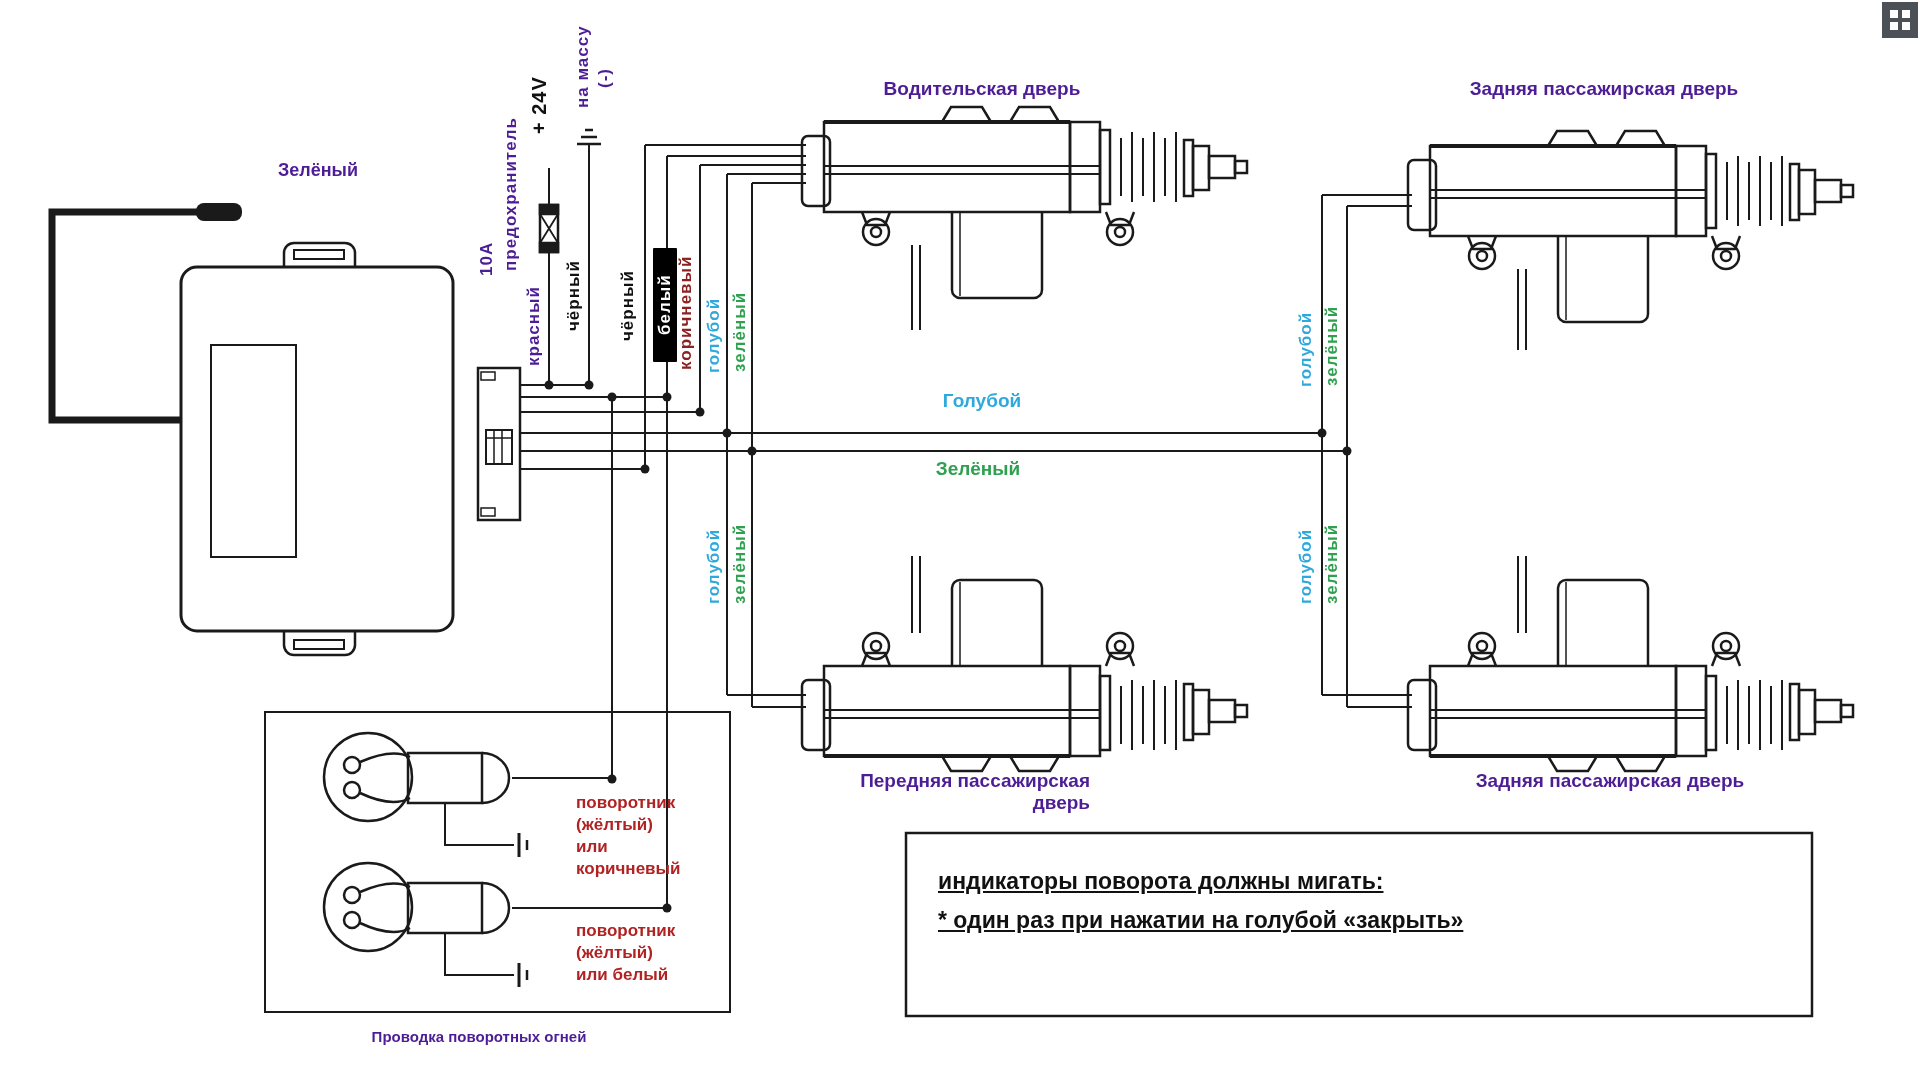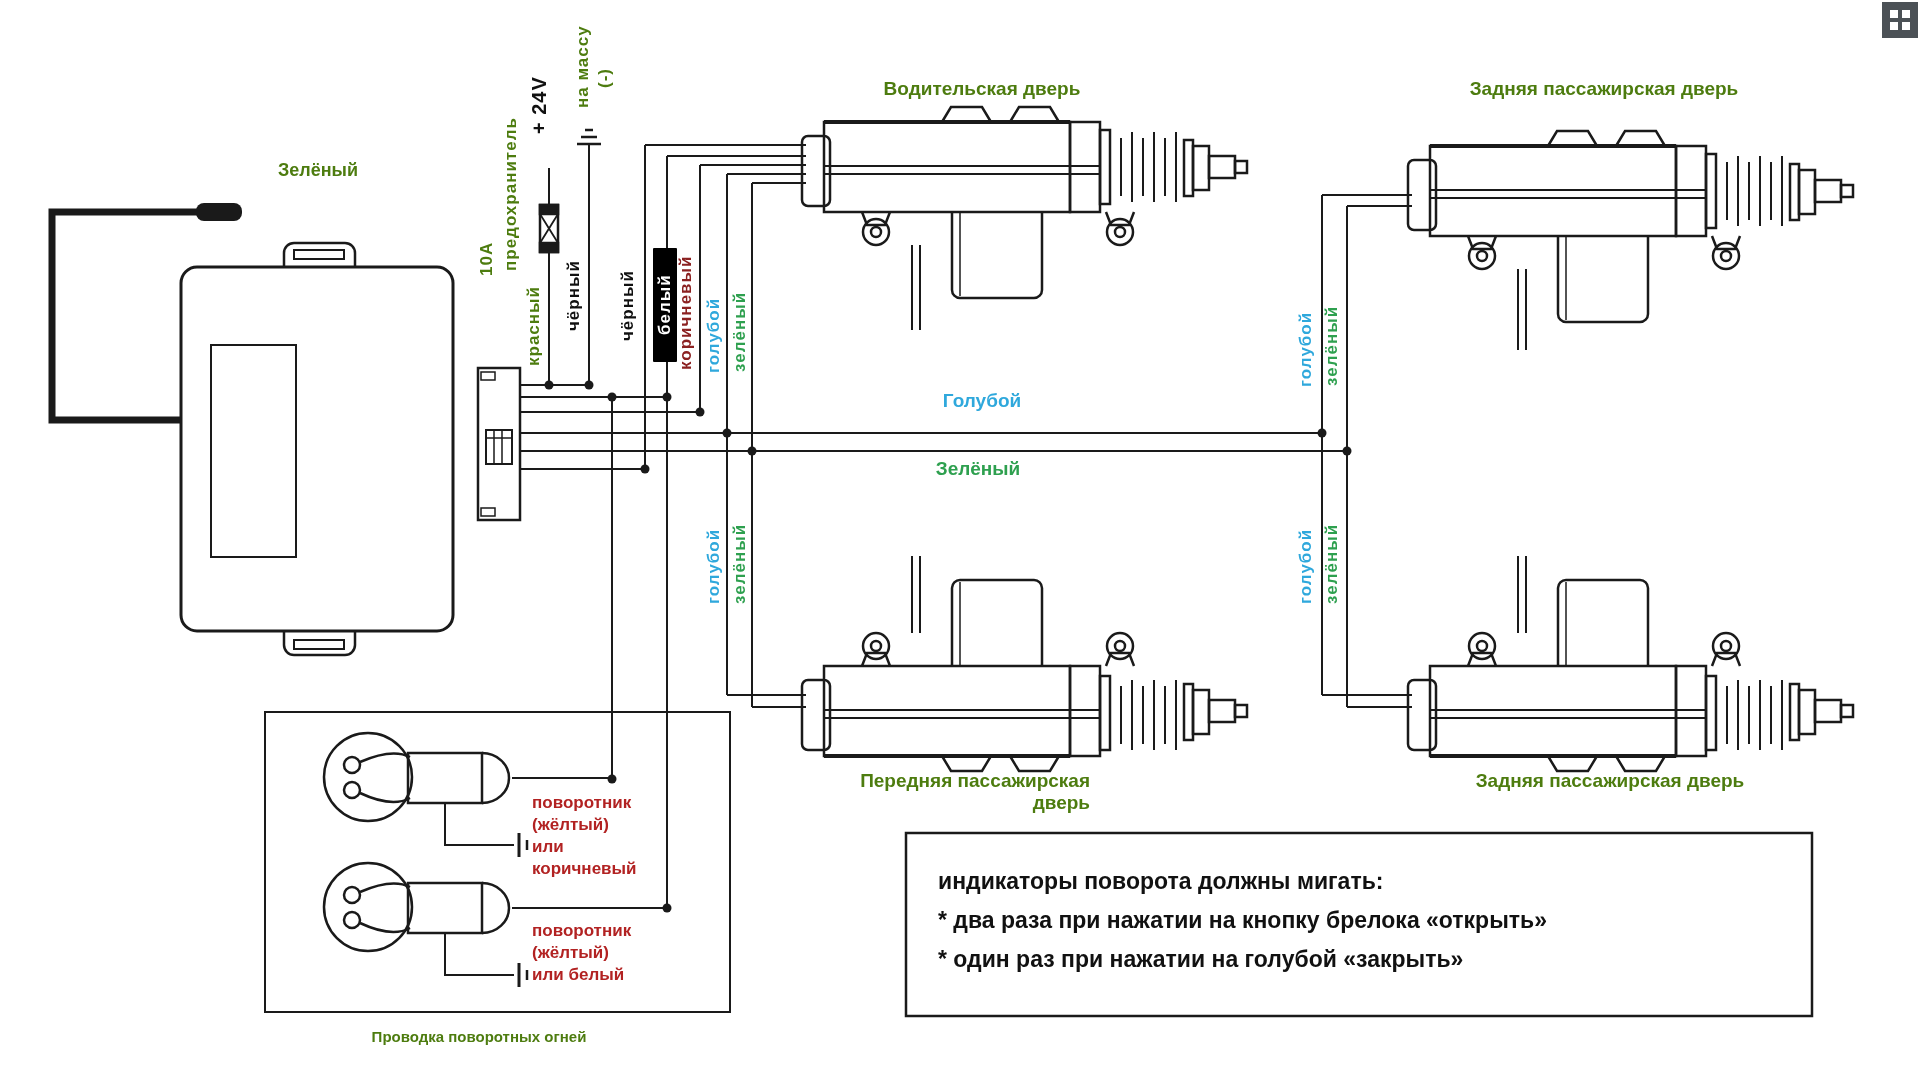--- a/index.html
+++ b/index.html
@@ -1,33 +1,33 @@
 <!DOCTYPE html>
 <html><head>
 <meta charset="utf-8">
 <style>
   html,body{margin:0;padding:0;background:#e8e8e8;}
   #canvas{position:relative;width:1920px;height:1080px;background:#ffffff;overflow:hidden;
           font-family:"Liberation Sans", sans-serif;}
   #art{position:absolute;left:0;top:0;width:1920px;height:1080px;}
   .lbl{position:absolute;font-weight:bold;line-height:1.15;}
-  .red{color:#4d7c0f;}
+  .red{color:#4c1d95;}
   .blk{color:#111111;}
   .brown{color:#8b2121;}
   .cyan{color:#2fa8dc;}
   .green{color:#2ea04f;}
   .ctr{text-align:center;}
   .vt{position:absolute;writing-mode:vertical-rl;transform:rotate(180deg);
       font-weight:bold;font-size:17px;letter-spacing:1px;display:flex;
       align-items:center;justify-content:center;white-space:nowrap;}
   .vt-box{background:#000000;color:#ffffff;padding:3px 2px;border-radius:1px;}
   .doorlbl{font-size:19px;}
   .buslbl{font-size:19px;}
-  .bulb-lines div{font-size:17px;font-weight:bold;color:#b22222;line-height:22px;}
-  .info{font-size:23px;font-weight:bold;color:#111;line-height:39px;white-space:nowrap;}
+  .bulb-lines div{font-size:17px;font-weight:bold;color:#b22222;line-height:22px;margin-left:44px;}
+  .info{font-size:23px;font-weight:bold;color:#111;line-height:39px;white-space:nowrap;text-decoration:underline;}
   #fs-icon{position:absolute;left:1882px;top:2px;width:36px;height:36px;background:#4b5156;
            display:grid;grid-template-columns:8px 8px;grid-template-rows:8px 8px;gap:4px;
            align-content:center;justify-content:center;cursor:pointer;}
   #fs-icon span{background:#ffffff;width:8px;height:8px;display:block;}
 </style>
 </head>
 <body>
 
 <div id="canvas">
 
@@ -262,21 +262,20 @@
   <div class="bulb-lines" style="position:absolute;left:532px;top:920px;">
     <div>поворотник</div>
     <div>(жёлтый)</div>
     <div>или белый</div>
   </div>
 
   <div class="lbl red ctr" style="left:314px;top:1028px;width:330px;font-size:15px;">Проводка поворотных огней</div>
 
   <div style="position:absolute;left:938px;top:862px;">
     <div class="info">индикаторы поворота должны мигать:</div>
-    <div class="info">* два раза при нажатии на кнопку брелока «открыть»</div>
     <div class="info">* один раз при нажатии на голубой «закрыть»</div>
   </div>
 
   <div id="fs-icon">
     <span></span>
       <span></span>
       <span></span>
       <span></span>
   </div>
 

